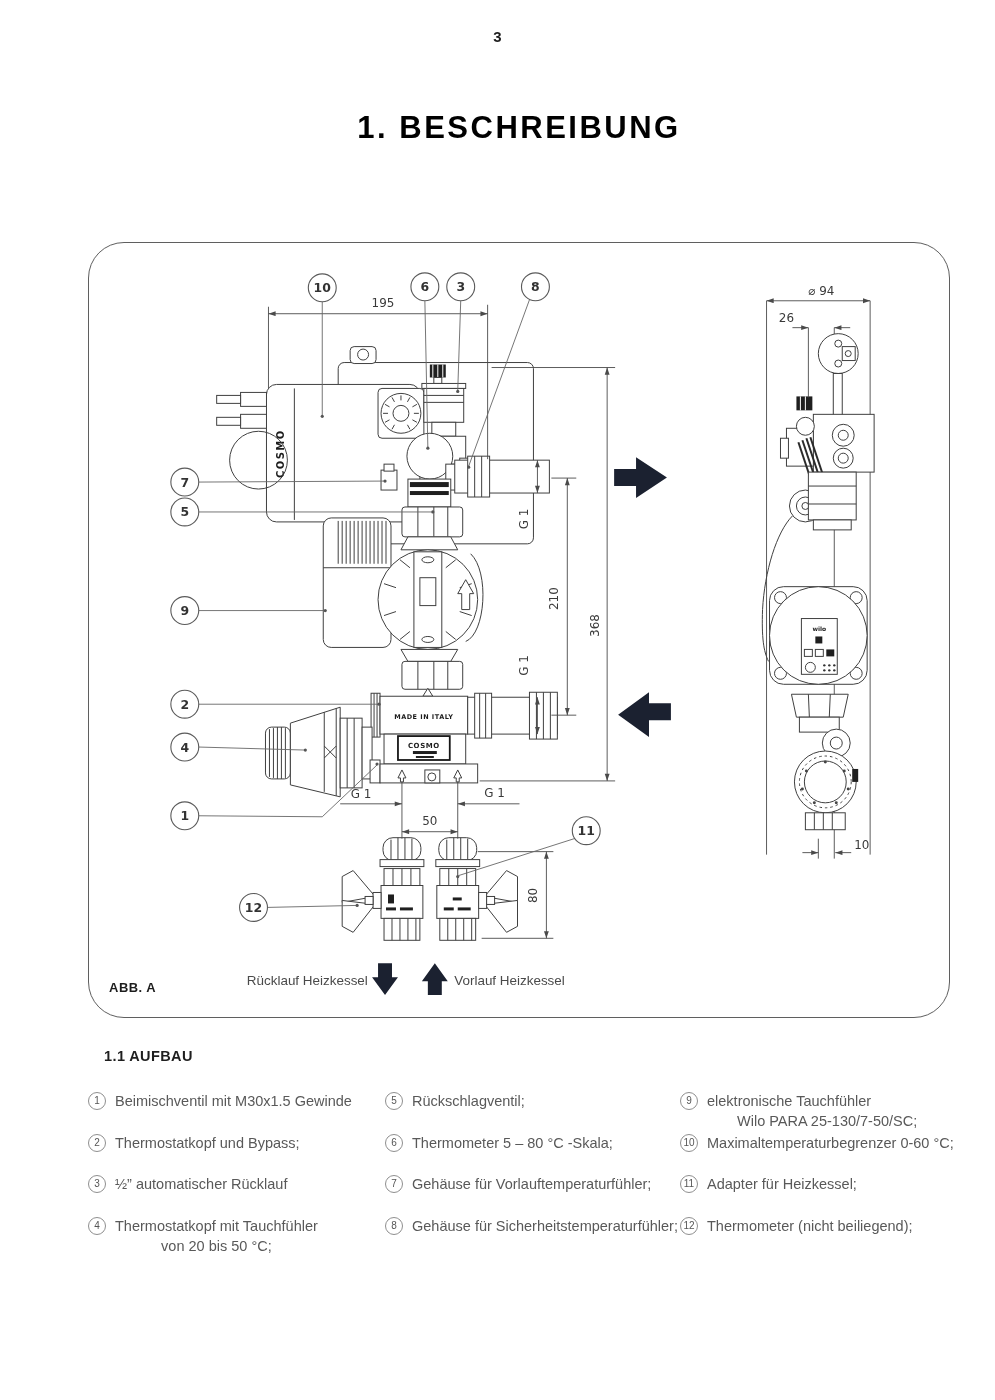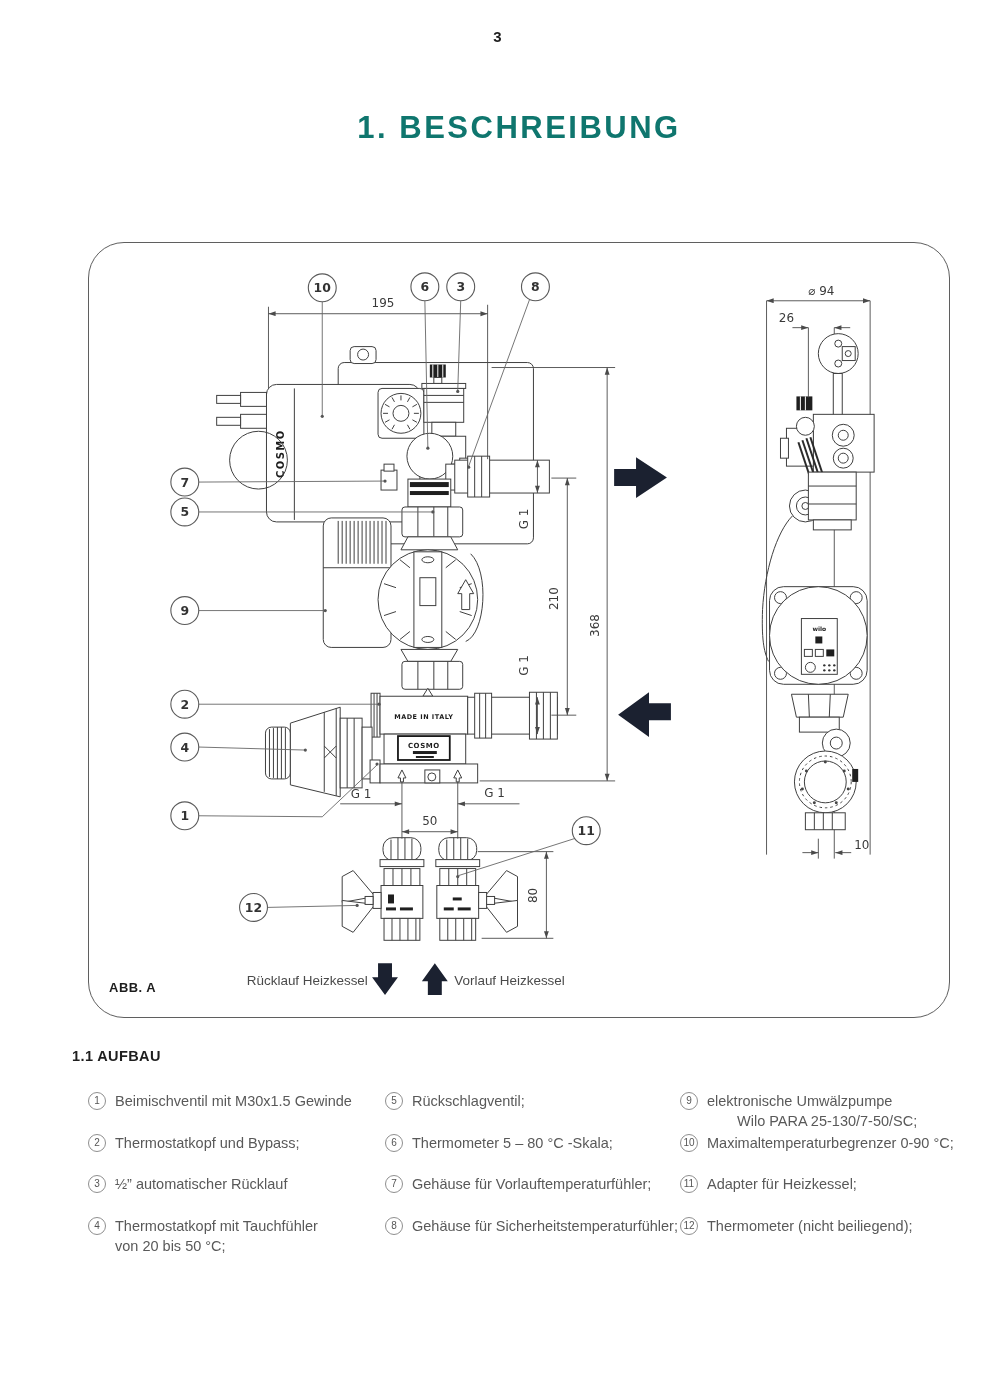--- a/index.html
+++ b/index.html
@@ -1,35 +1,35 @@
 <!DOCTYPE html>
 <html><head>
 <meta charset="utf-8">
 <style>
   html,body{margin:0;padding:0;background:#ffffff;}
   .page{position:relative;width:995px;height:1400px;background:#fff;overflow:hidden;
         font-family:"Liberation Sans","DejaVu Sans",sans-serif;}
   .page-number{position:absolute;top:28px;left:0;width:995px;text-align:center;
         font-size:15px;font-weight:bold;color:#1d1d1d;}
   .doc-title{position:absolute;top:110px;left:88px;width:862px;text-align:center;
-        font-size:31px;font-weight:bold;letter-spacing:2.5px;color:#0f766e;}
+        font-size:31px;font-weight:bold;letter-spacing:2.5px;color:#000000;}
   .figure-box{position:absolute;left:88px;top:242px;width:862px;height:776px;
         border:1.5px solid #5f5f5f;border-radius:36px;box-sizing:border-box;}
   .figure-box svg{position:absolute;left:0;top:0;}
-  .parts-heading{position:absolute;left:72px;top:1048px;font-size:14.5px;font-weight:bold;
+  .parts-heading{position:absolute;left:104px;top:1048px;font-size:14.5px;font-weight:bold;
         letter-spacing:.4px;color:#1f1f1f;}
   .parts-grid{position:absolute;left:88px;top:1091px;width:885px;display:grid;
         grid-template-columns:297px 295px 290px;grid-auto-flow:column;
         grid-template-rows:repeat(4,41.5px);}
   .part-item{display:flex;align-items:flex-start;gap:9px;font-size:14.5px;
         color:#595959;line-height:20px;}
   .badge{flex:none;width:16px;height:16px;border:1px solid #8f8f8f;border-radius:50%;
         font-size:10px;color:#555;display:flex;align-items:center;justify-content:center;
         margin-top:1px;}
-  .ptext .t2{display:block;}
+  .ptext .t2{display:block;text-align:center;}
   .ptext .t2.indent{padding-left:30px;}
   
   .ln{stroke:#3f3f3f;stroke-width:1;fill:none;}
   .lnw{stroke:#3f3f3f;stroke-width:1;fill:#ffffff;}
   .dk{fill:#1f1f1f;stroke:none;}
   .dim{stroke:#4a4a4a;stroke-width:.9;fill:none;}
   .lead{stroke:#666;stroke-width:.9;fill:none;}
   .dimtxt{font-family:"DejaVu Sans",sans-serif;font-size:12px;fill:#3a3a3a;}
   .marktxt{font-family:"DejaVu Sans",sans-serif;fill:#1d1d1d;font-weight:bold;}
   .callout circle{fill:#fff;stroke:#5a5a5a;stroke-width:1.1;}
@@ -567,25 +567,25 @@
     <div class="part-item">
       <span class="badge">7</span>
       <span class="ptext"><span>Gehäuse für Vorlauftemperaturfühler;</span></span>
     </div>
     <div class="part-item">
       <span class="badge">8</span>
       <span class="ptext"><span>Gehäuse für Sicherheitstemperaturfühler;</span></span>
     </div>
     <div class="part-item">
       <span class="badge">9</span>
-      <span class="ptext"><span>elektronische Umwälzpumpe</span><span class="t2 indent">Wilo PARA 25-130/7-50/SC;</span></span>
+      <span class="ptext"><span>elektronische Tauchfühler</span><span class="t2 indent">Wilo PARA 25-130/7-50/SC;</span></span>
     </div>
     <div class="part-item">
       <span class="badge">10</span>
-      <span class="ptext"><span>Maximaltemperaturbegrenzer 0-90 °C;</span></span>
+      <span class="ptext"><span>Maximaltemperaturbegrenzer 0-60 °C;</span></span>
     </div>
     <div class="part-item">
       <span class="badge">11</span>
       <span class="ptext"><span>Adapter für Heizkessel;</span></span>
     </div>
     <div class="part-item">
       <span class="badge">12</span>
       <span class="ptext"><span>Thermometer (nicht beiliegend);</span></span>
     </div>
   </div>

